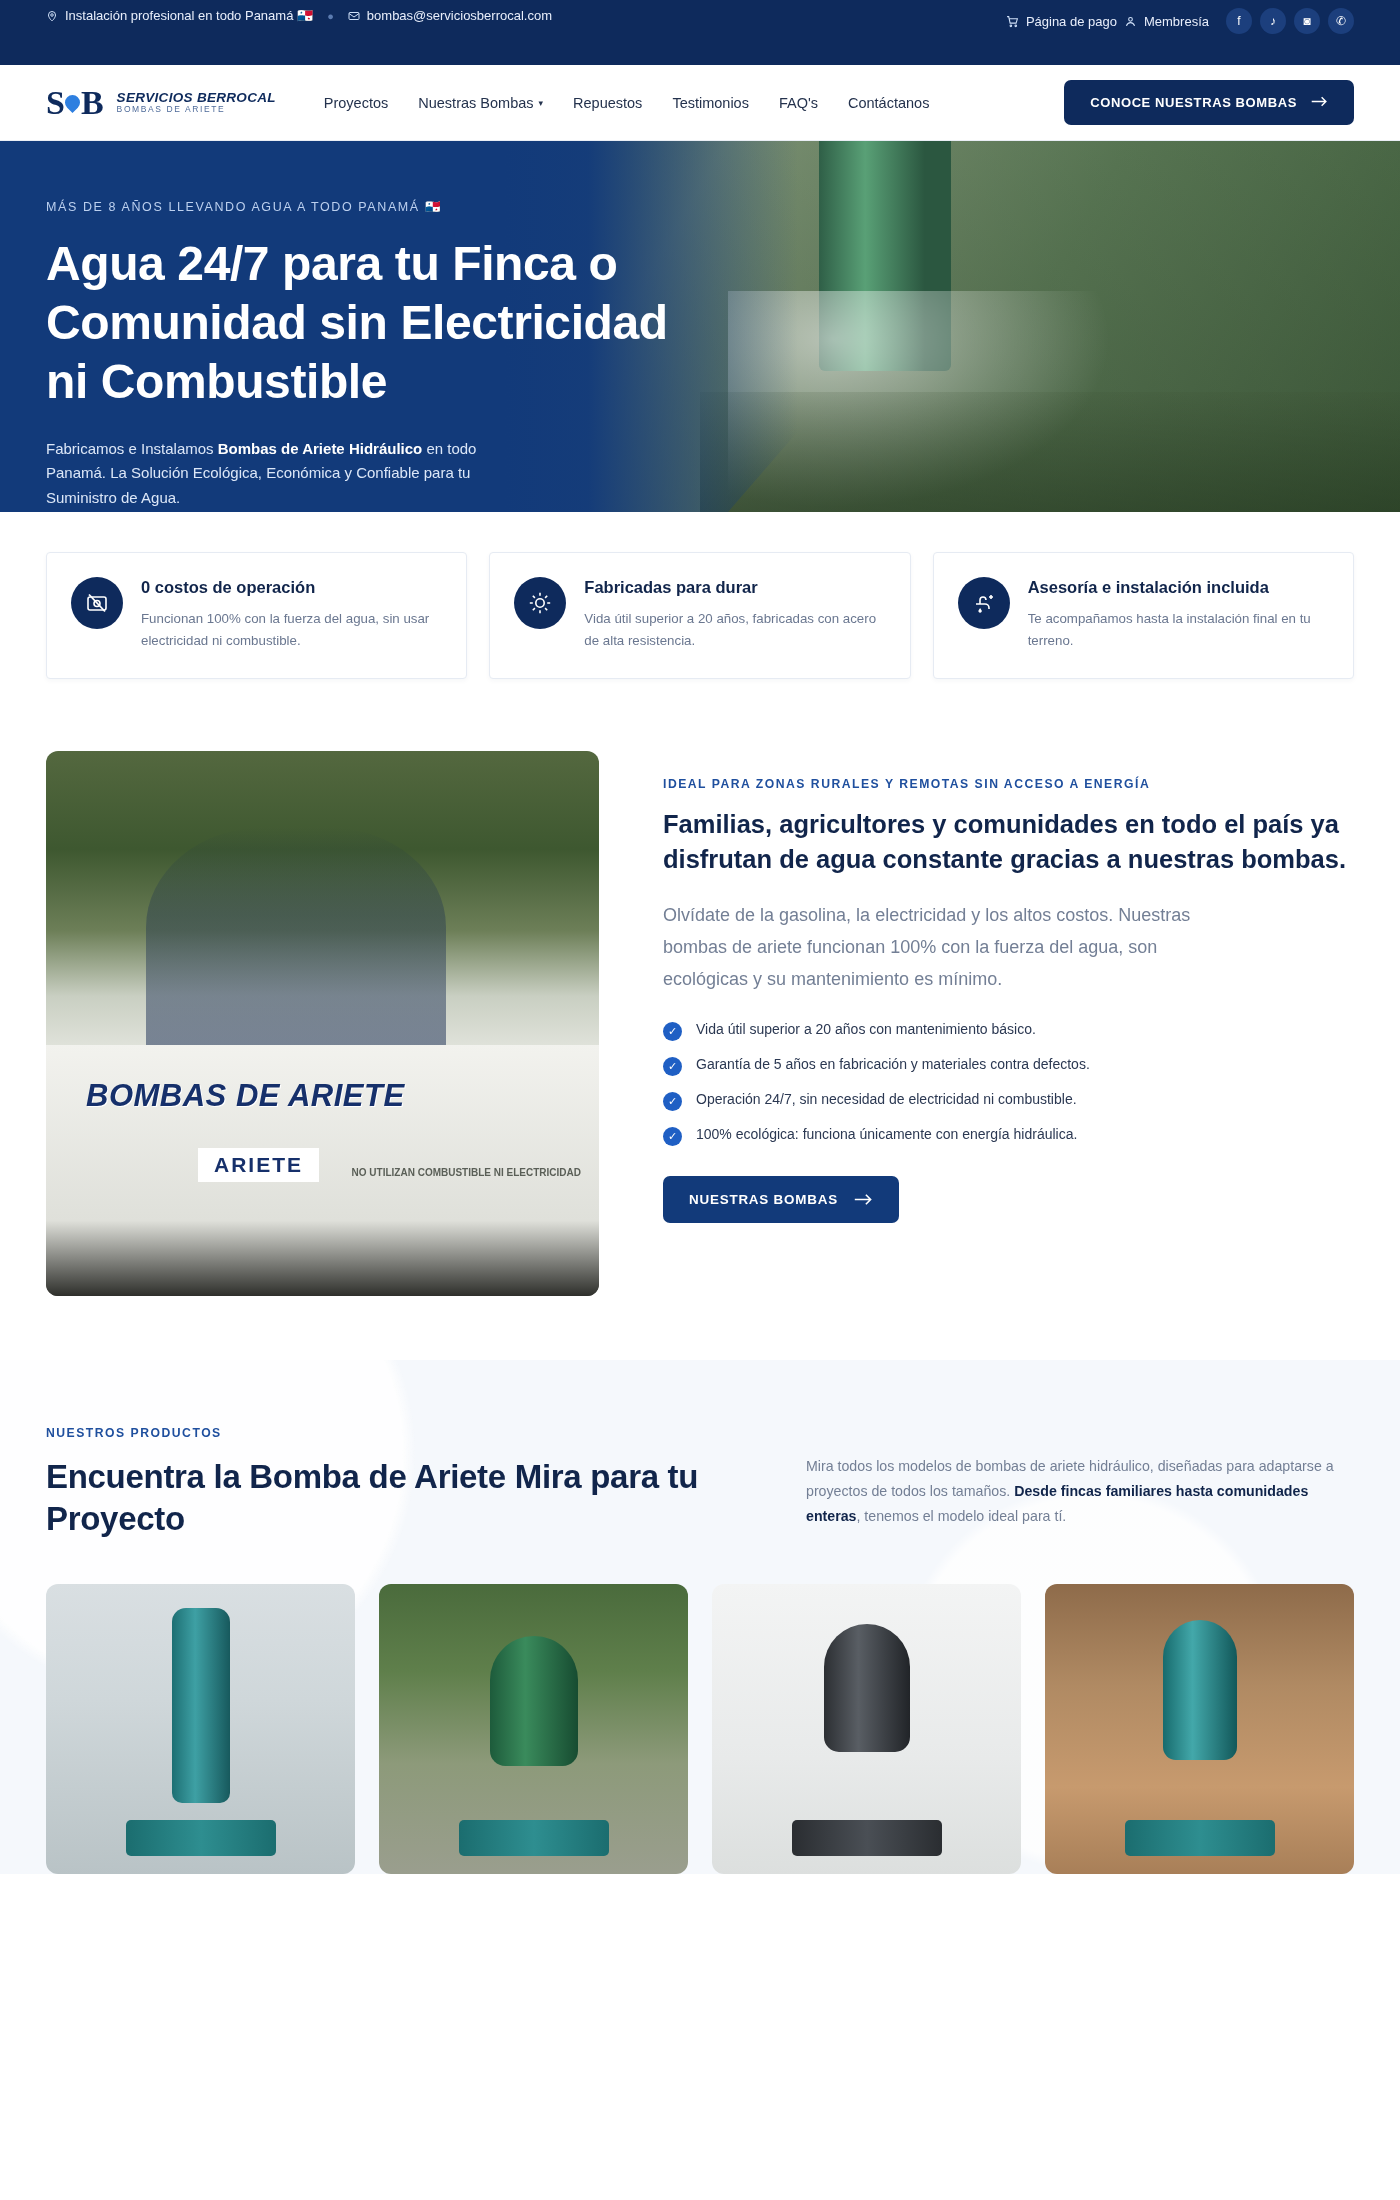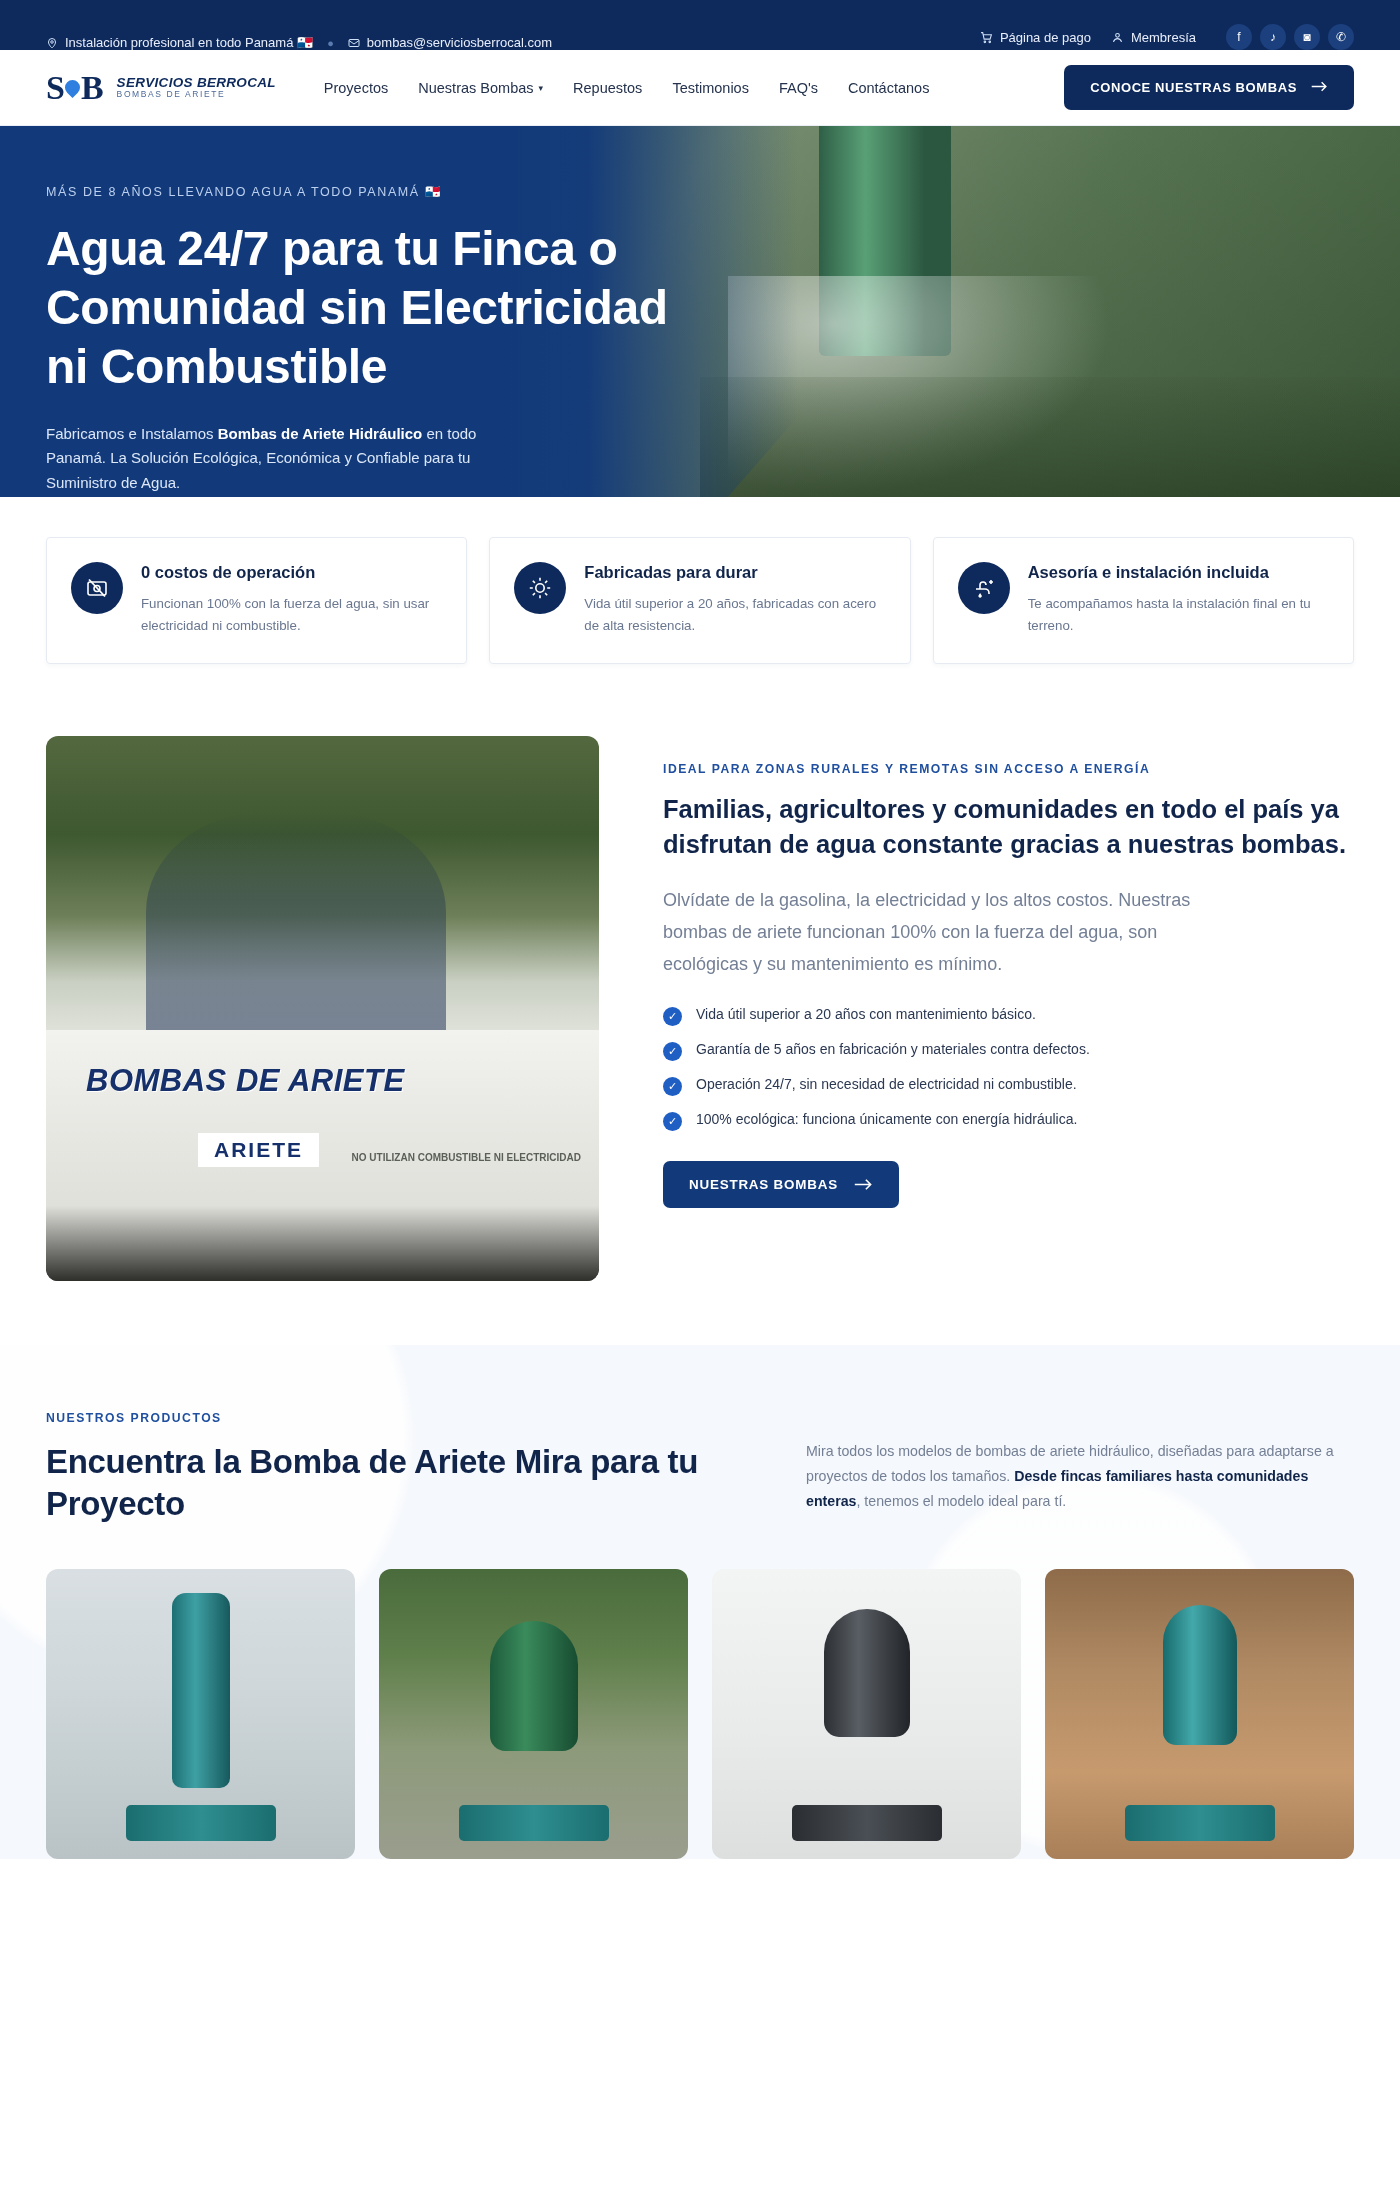--- a/index.html
+++ b/index.html
@@ -8,30 +8,30 @@
     background: #ffffff;
     font-family: "Liberation Sans", sans-serif;
     color: #1b2a4a;
   }
   body { width: 1400px; overflow-x: hidden; }
 
   
   .topbar {
     background: #0e2a5c;
     color: #e8eefb;
-    height: 50px;
+    height: 65px;
     display: flex;
-    align-items: flex-end;
-    padding: 0 46px;
+    align-items: flex-start;
+    padding: 8px 46px;
     font-size: 13px;
   }
   .topbar-left { display: flex; align-items: center; gap: 14px; }
   .tb-item { display: flex; align-items: center; gap: 7px; white-space: nowrap; }
   .tb-sep { color: #5b7bb0; font-size: 11px; }
-  .topbar-right { margin-left: auto; display: flex; align-items: center; gap: 20px; }
+  .topbar-right { margin-left: auto; display: flex; align-items: center; gap: 7px; }
   .tb-link { display: flex; align-items: center; gap: 7px; white-space: nowrap; }
   .social-row { display: flex; align-items: center; gap: 8px; margin-left: 10px; }
   .soc {
     width: 26px; height: 26px; border-radius: 50%;
     background: #1c3f7d;
     display: flex; align-items: center; justify-content: center;
     font-size: 12px; color: #ffffff;
   }
   .ico { display: inline-flex; align-items: center; justify-content: center; }
 

